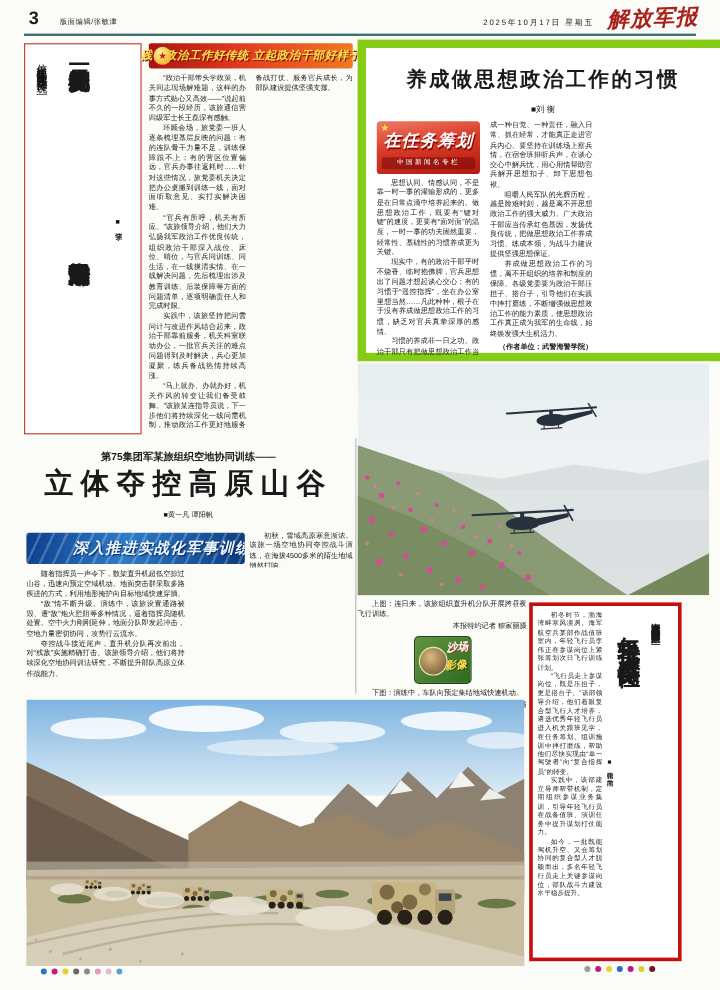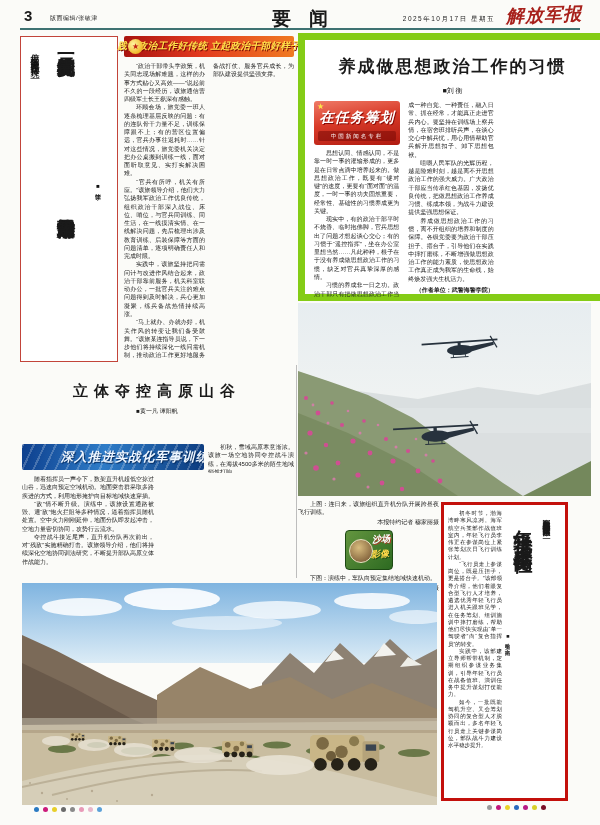--- a/index.html
+++ b/index.html
@@ -76,22 +76,22 @@
   .stamp .ph { position:absolute; left:3px; top:8px; width:24px; height:24px; border-radius:50%;
                background:radial-gradient(circle at 40% 35%, #d8bc7e, #6b4a2a); border:1.5px solid #e9e2c2; }
   .stamp .s1 { position:absolute; right:2px; top:2px; font-size:9px; font-weight:bold; font-style:italic;
                color:#fff; text-shadow:1px 1px 0 #b03a2a; transform:rotate(-4deg); }
   .stamp .s2 { position:absolute; right:3px; top:17px; font-size:9px; font-weight:bold; font-style:italic;
                color:#ffd84a; text-shadow:1px 1px 0 #1d4914; transform:rotate(-4deg); }
 
   
   .train-head { left:20px; top:365px; width:274px; text-align:center; }
   .train-kicker { font-size:8.5px; font-weight:bold; margin-top:10px; }
-  .train-title  { font-family:"DejaVu Serif", serif; font-size:15px; font-weight:bold;
-                  letter-spacing:6px; margin-top:17px; white-space:nowrap; }
+  .train-title  { font-family:"DejaVu Serif", serif; font-size:24px; font-weight:bold;
+                  letter-spacing:6px; margin-top:0; white-space:nowrap; }
   .train-byline { font-size:6px; margin-top:6px; }
   .train-intro { left:208px; top:443px; width:86px; height:30px; overflow:hidden;
                  font-size:6px; line-height:1.38; text-align:justify; }
   .bluebanner { left:22px; top:444px; width:182px; height:26px; border-radius:2px;
                 background:linear-gradient(100deg,#0d3e8c,#2e7cc8 45%,#0b3a7e);
                 display:flex; align-items:center; justify-content:center; overflow:hidden; }
   .bluebanner:before { content:""; position:absolute; inset:0;
                 background:repeating-linear-gradient(115deg, rgba(255,255,255,.22) 0 2px, transparent 2px 10px); }
   .bluebanner .txt { position:relative; font-size:12.5px; font-weight:bold; font-style:italic;
                      color:#eef6ff; text-shadow:1px 1px 1px #052a5c; letter-spacing:1px; white-space:nowrap;margin-left:44px; }
@@ -114,21 +114,20 @@
   .dots1 { left:34px; top:807px; }
   .dots2 { left:487px; top:805px; }
 </style>
 </head>
 <body>
 
 <div id="page">
 
   <div class="abs pagenum">3</div>
   <div class="abs edition">版面编辑/张敏津</div>
-  <div class="abs section">要闻</div>
   <div class="abs date">2025年10月17日 星期五</div>
   <div class="abs masthead">解放军报</div>
   <div class="abs header-rule"></div>
 
   <div class="abs leftbox">
     <div class="abs v kicker">信息支援部队某旅大力弘扬优良传统——</div>
     <div class="abs v t1">党委机关一线问需</div>
     <div class="abs v byl">■张笑宇</div>
     <div class="abs v t2">政治干部靠前解难</div>
   </div>
@@ -244,20 +243,21 @@
     <div class="stamp">
       <div class="ph"></div>
       <div class="s1">沙场</div>
       <div class="s2">影像</div>
     </div>
     <p>下图：演练中，车队向预定集结地域快速机动。</p>
     <p class="credit">鲁合军摄</p>
   </div>
 
   <div class="abs train-head">
+    <div class="train-kicker">第75集团军某旅组织空地协同训练——</div>
     <div class="train-title">立体夺控高原山谷</div>
     <div class="train-byline">■黄一凡 谭阳帆</div>
   </div>
   <div class="abs vdivider"></div>
 
   <div class="abs bluebanner">
     <span class="txt">深入推进实战化军事训练</span>
   </div>
   <div class="abs train-intro">
     <p>初秋，雪域高原寒意渐浓。该旅一场空地协同夺控战斗演练，在海拔4500多米的陌生地域悄然打响。</p>

